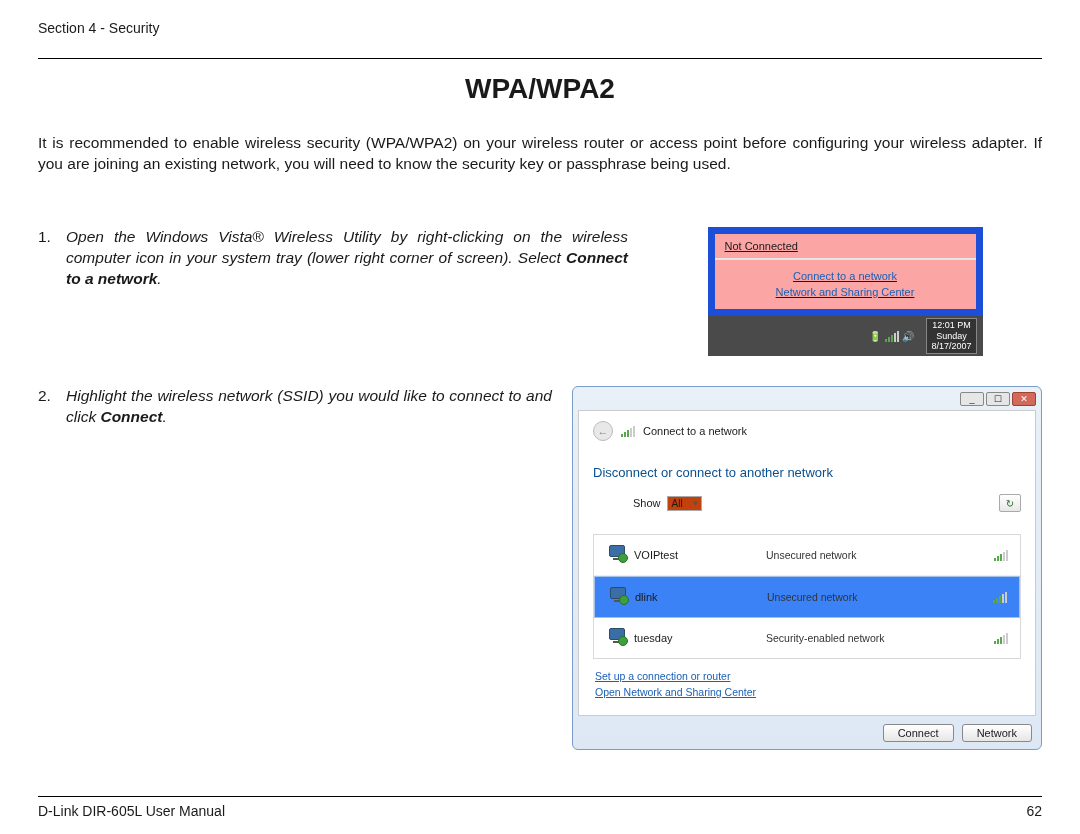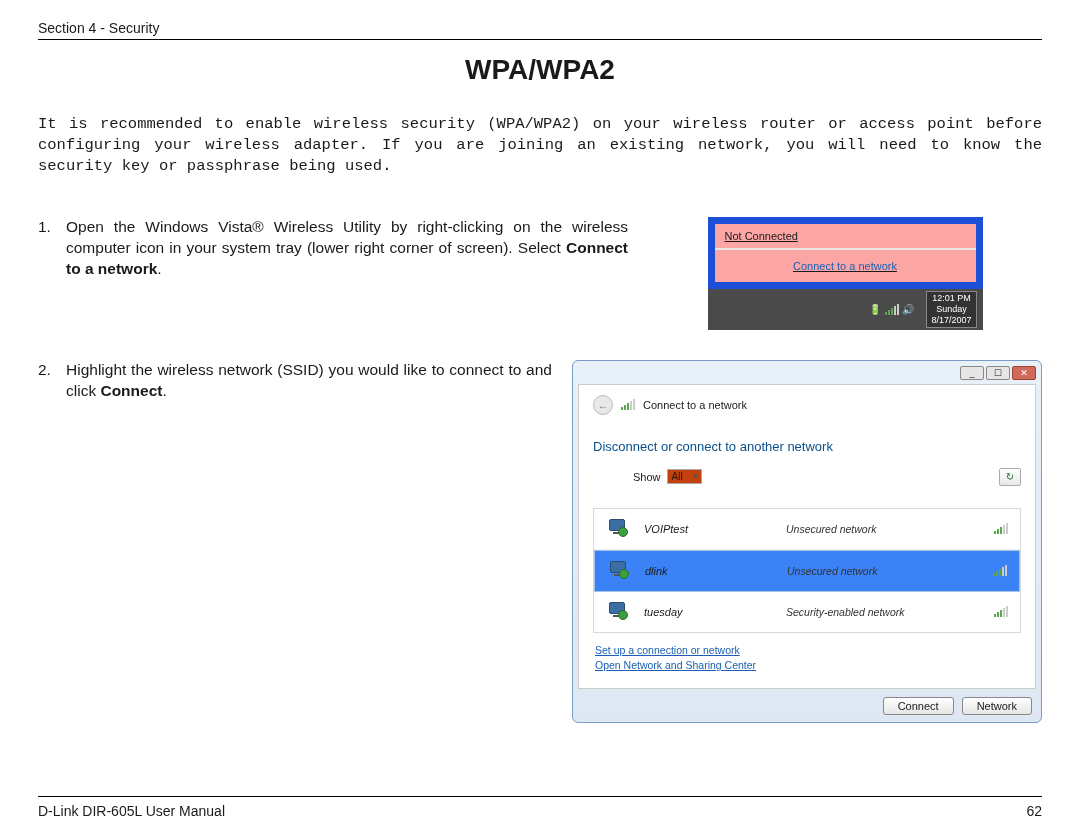--- a/index.html
+++ b/index.html
@@ -5,28 +5,28 @@
   * { box-sizing: border-box; margin: 0; padding: 0; }
   body {
     width: 1080px;
     height: 834px;
     background: #ffffff;
     font-family: "Segoe UI", "Myriad Pro", Arial, sans-serif;
     color: #1a1a1a;
     padding: 20px 38px 15px 38px;
     position: relative;
   }
-  .header-bar { font-size: 14px; padding-bottom: 3px; border-bottom: 1.5px solid #000; }
+  .header-bar { font-size: 14px; padding-bottom: 22px; border-bottom: 1.5px solid #000; }
   .title { text-align: center; font-size: 28px; font-weight: 700; margin-top: 14px; margin-bottom: 28px; }
-  .intro { font-size: 15.5px; line-height: 1.35; text-align: justify; margin-bottom: 40px; font-family: Liberation Mono, monospace; }
+  .intro { font-size: 15.5px; line-height: 1.35; text-align: justify; margin-bottom: 52px; }
   .content-row { display: flex; align-items: flex-start; margin-bottom: 30px; }
   .step-col { width: 610px; padding-right: 20px; }
   .step { display: flex; font-size: 15.5px; line-height: 1.35; text-align: justify; }
   .step-num { width: 28px; flex: 0 0 28px; }
-  .step-text { flex: 1; }
+  .step-text { flex: 1; font-style: italic; }
   .img-col { flex: 1; display: flex; justify-content: center; }
   .popup {
     width: 275px;
     position: relative;
   }
   .popup-box {
     border: 7px solid #1d4ed8;
     background: #fca5a5;
     font-size: 11px;
     text-decoration: underline;
@@ -62,21 +62,21 @@
   .vista-inner { background:#fff; border:1px solid #ccc; padding:10px 14px; }
   .vista-nav { display:flex; align-items:center; gap:8px; margin-bottom:12px; }
   .nav-circle { width:20px; height:20px; border-radius:50%; background:#e8e8e8; border:1px solid #bbb; display:flex; align-items:center; justify-content:center; font-size:11px; color:#888; }
   .vista-heading { color:#0a4f8e; font-size:13px; margin:24px 0 14px 0; }
   .show-row { display:flex; align-items:center; gap:6px; padding-left:40px; margin-bottom:22px; justify-content:space-between; }
   .show-row-left { display:flex; align-items:center; gap:6px; }
   .dropdown { border:1px solid #aaa; padding:1px 18px 1px 4px; font-size:10px; position:relative; background:#c2410c; }
   .dropdown::after { content:"▾"; position:absolute; right:3px; top:1px; font-size:9px; color:#555; }
   .refresh-btn { width:22px; height:18px; border:1px solid #aaa; background:linear-gradient(#fff,#e8e8e8); border-radius:2px; display:flex; align-items:center; justify-content:center; font-size:10px; color:#2a6e2a; }
   .net-list { border:1px solid #d8d8d8; }
-  .net-item { display:flex; align-items:center; padding:10px 12px; gap:14px; border-bottom:1px solid #f0f0f0;font-style:italic; }
+  .net-item { display:flex; align-items:center; padding:10px 12px; gap:4px; border-bottom:1px solid #f0f0f0; }
   .net-item.selected { background:#3b82f6; border:1px solid #a6c3e6; }
   .net-item:last-child { border-bottom:none; }
   .net-name { width:100px; font-size:11px; }
   .net-sec { flex:1; font-size:10.5px; color:#333;padding-left:28px; }
   .signal { display:inline-flex; gap:1px; align-items:flex-end; }
   .signal i { width:2px; background:#5aa84e; }
   .signal i:nth-child(1){height:3px}.signal i:nth-child(2){height:5px}.signal i:nth-child(3){height:7px}.signal i:nth-child(4){height:9px;background:#ccc}.signal i:nth-child(5){height:11px;background:#ccc}
   .vista-links { padding:10px 2px 4px 2px; }
   .vista-links a { display:block; color:#1a5fb4; font-size:10.5px; text-decoration:underline; line-height:1.5; }
   .vista-footer { display:flex; justify-content:flex-end; gap:8px; padding:8px 4px 2px 4px; }
@@ -103,20 +103,21 @@
         <span>Open the Windows Vista® Wireless Utility by right-clicking on the wireless computer icon in your system tray (lower right corner of screen). Select </span><b>Connect to a network</b><span>.</span>
       </div>
     </div>
   </div>
   <div class="img-col">
     <div class="popup">
       <div class="popup-box">
         <div class="popup-head">Not Connected</div>
         <div class="popup-links">
           <a>Connect to a network</a>
+          <a>Network and Sharing Center</a>
         </div>
       </div>
       <div class="taskbar">
         <div class="tray-icons">
           <span>🔋</span>
           <span class="bars">
               <i></i>
               <i></i>
               <i></i>
               <i></i>
@@ -216,21 +217,21 @@
                   <i></i>
                   <i></i>
                   <i></i>
                   <i></i>
                   <i></i>
                 </span>
             </div>
           </div>
         </div>
         <div class="vista-links">
-          <a>Set up a connection or network</a>
+          <a>Set up a connection or router</a>
           <a>Open Network and Sharing Center</a>
         </div>
       </div>
       <div class="vista-footer">
         <div class="vista-btn">Connect</div>
         <div class="vista-btn">Network</div>
       </div>
     </div>
   </div>
 </div>

